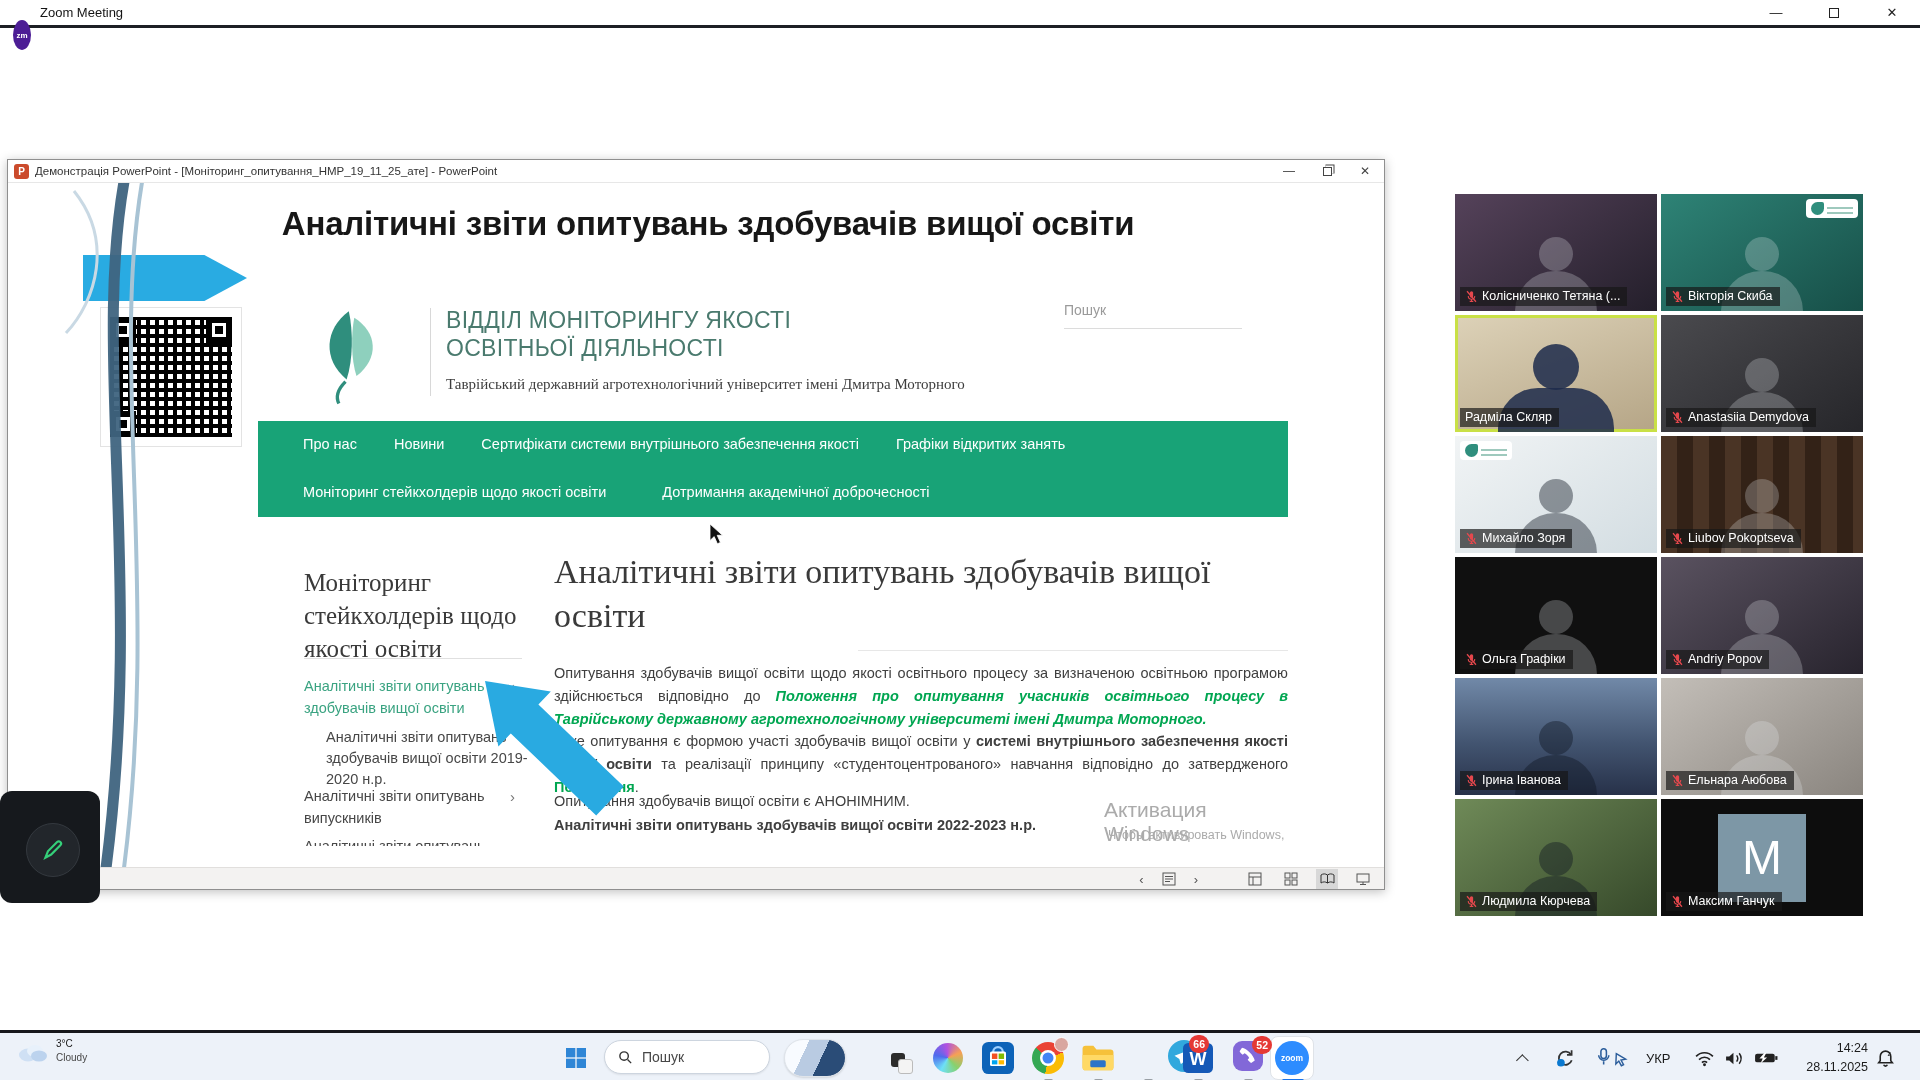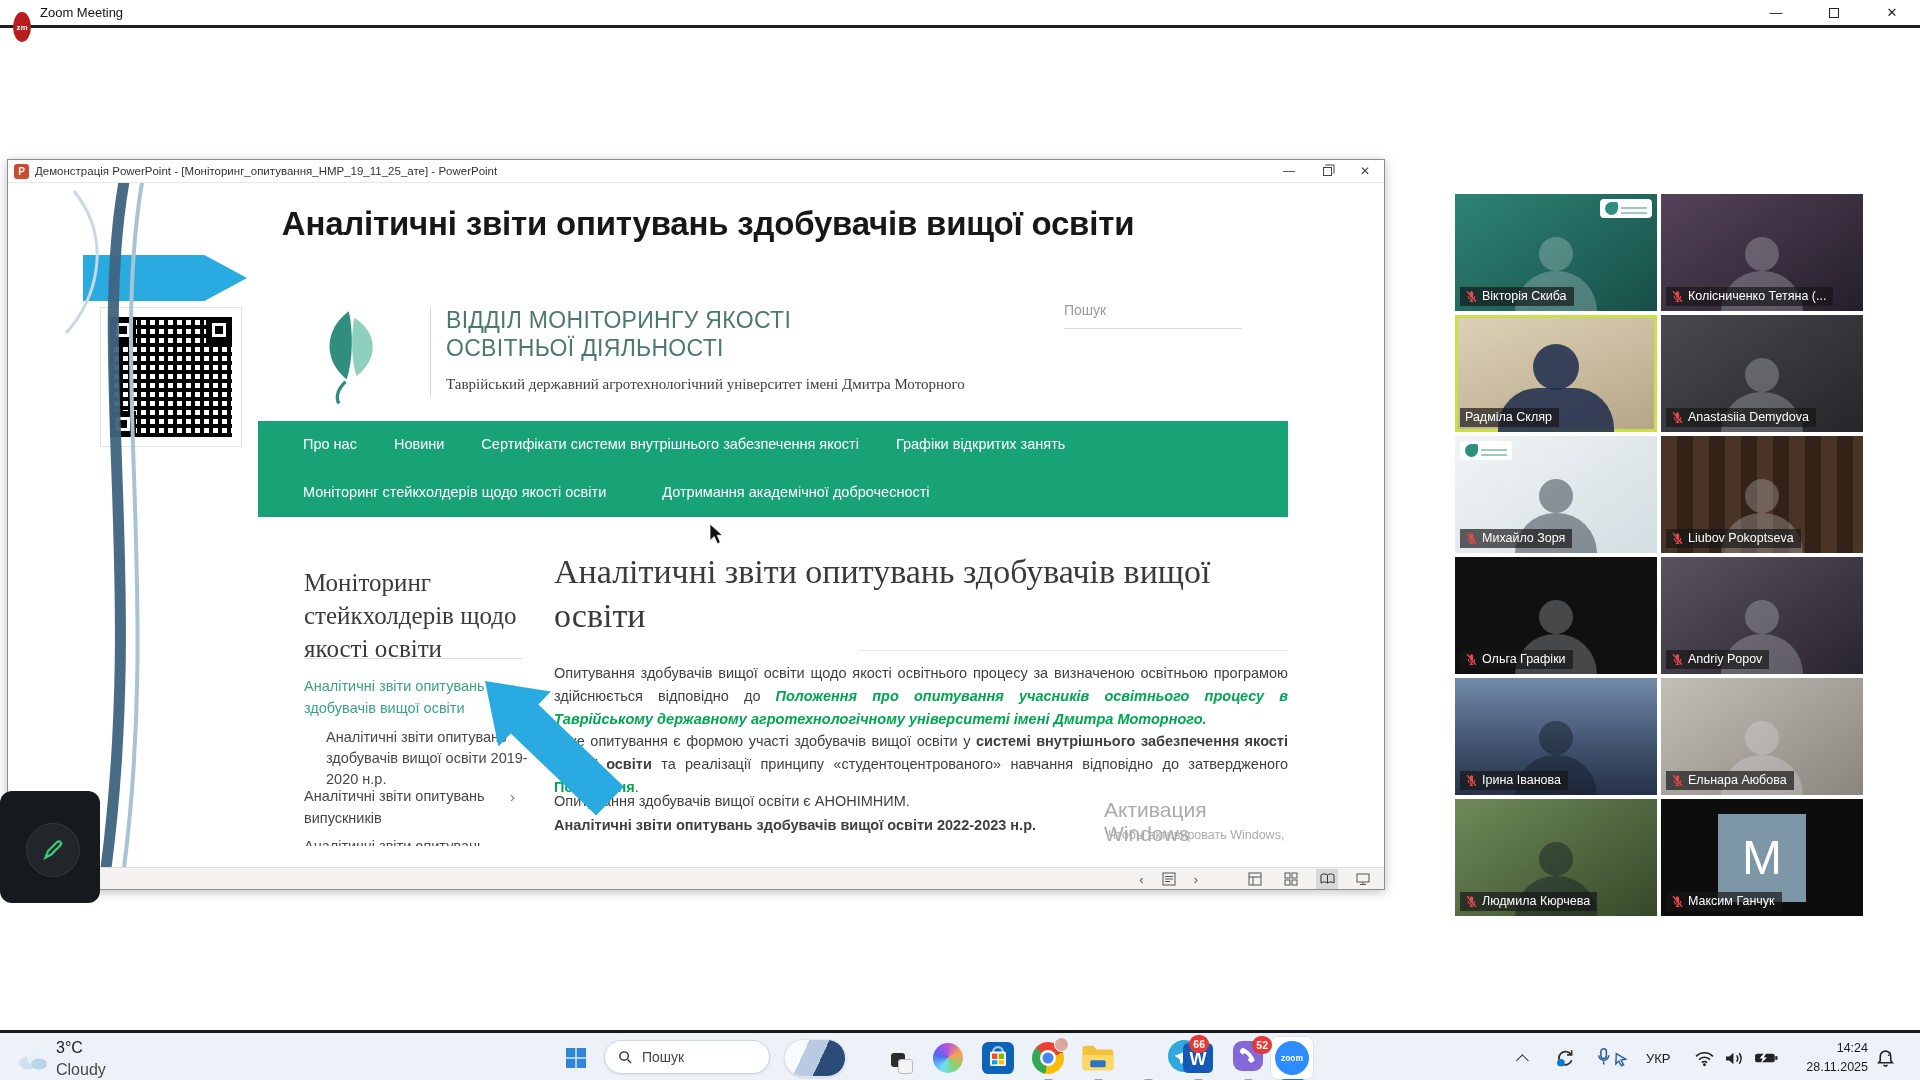--- a/index.html
+++ b/index.html
@@ -1,20 +1,20 @@
 <!DOCTYPE html>
 <html><head>
 <meta charset="utf-8">
 <style>
 *{margin:0;padding:0;box-sizing:border-box}
 html,body{width:1920px;height:1080px;overflow:hidden;background:#fff;font-family:"Liberation Sans",sans-serif}
 
 
 #ztb{position:absolute;left:0;top:0;width:1920px;height:28px;background:#fff;border-bottom:3px solid #1d1f24;z-index:95}
-.zmicon{position:absolute;left:13px;top:12px;width:18px;height:30px;border-radius:50%;background:#b91c1c;color:#fff;font-size:8px;font-weight:bold;display:flex;align-items:center;justify-content:center}
+.zmicon{position:absolute;left:13px;top:20px;width:18px;height:30px;border-radius:50%;background:#4c1d95;color:#fff;font-size:8px;font-weight:bold;display:flex;align-items:center;justify-content:center}
 .ztitle{position:absolute;left:40px;top:5px;font-size:13px;color:#141414}
 .wbtn{position:absolute;top:0;width:56px;height:25px;display:flex;align-items:center;justify-content:center;color:#222;font-size:13px}
 .wbtn .sq{width:10px;height:10px;border:1.2px solid #222}
 
 
 #meet{position:absolute;left:0;top:31px;width:1920px;height:999px;background:#fff}
 
 
 #ppt{position:absolute;left:7px;top:128px;width:1378px;height:731px;background:#fff;border:1px solid #8f8f8f;box-shadow:0 2px 10px rgba(0,0,0,.25)}
 #ppt-tb{position:relative;height:23px;background:#fff;border-bottom:1px solid #e7e7e7}
@@ -106,21 +106,21 @@
 .has-avatar .avatarM{display:flex}
 .chip{display:none;position:absolute;background:#fff;border-radius:4px;align-items:center;gap:3px;padding:3px 5px;z-index:4}
 .t2 .chip{display:flex;right:5px;top:5px}
 .t5 .chip{display:flex;left:5px;top:5px}
 .chip-leaf{width:13px;height:13px;border-radius:50% 2px 50% 50%;background:#2f8e7d}
 .chip-lines{width:26px;height:10px;background:repeating-linear-gradient(0deg,#9ec9bd 0 2px,#fff 2px 5px)}
 
 
 #tb{position:absolute;left:0;top:1030px;width:1920px;height:50px;background:#edf2f9;border-top:3px solid #17181c;z-index:95}
 .weather{position:absolute;left:14px;top:4px;display:flex;align-items:center;gap:6px}
-.wtxt{font-size:16px;color:#1c1c1c;line-height:1.35}
+.wtxt{font-size:10px;color:#1c1c1c;line-height:1.35}
 .wtxt .cond{color:#474747}
 .tbtn{position:absolute;top:5px;width:40px;height:40px;border-radius:6px;display:flex;align-items:center;justify-content:center}
 .search-pill{position:absolute;left:604px;top:7px;width:166px;height:34px;background:#fff;border:1px solid #cdd5df;border-radius:17px;display:flex;align-items:center;gap:9px;padding-left:13px;box-shadow:0 1px 2px rgba(0,0,0,.08)}
 .search-pill span{font-size:14px;color:#474747}
 .widgets{position:absolute;left:784px;top:6px;width:62px;height:38px;border-radius:19px;border:1px solid #dfe4ea;background:linear-gradient(115deg,#f8fbff 0 32%,#b9cbe2 32% 58%,#2a4c77 58%),#fff;box-shadow:0 1px 2px rgba(0,0,0,.12)}
 .tv1{position:absolute;left:8px;top:10px;width:14px;height:14px;background:#2c2c2c;border-radius:3px}
 .tv2{position:absolute;left:15px;top:16px;width:15px;height:15px;background:#f4f4f4;border:1px solid #bbb;border-radius:3px}
 .copilot{width:30px;height:30px;border-radius:50%;background:conic-gradient(from 210deg,#6ee0f7,#4f6bed,#b052e0,#f7a055,#86d26f,#6ee0f7)}
 .chrome{position:relative;width:32px;height:32px;border-radius:50%;background:conic-gradient(from -50deg,#ea4335 0 120deg,#fbbc05 120deg 240deg,#34a853 240deg 360deg)}
 .chrome::before{content:"";position:absolute;left:50%;top:50%;transform:translate(-50%,-50%);width:16px;height:16px;border-radius:50%;background:#fff}
@@ -277,46 +277,46 @@
 
   <div id="annot">
     <div id="pen">
       <svg width="26" height="26" viewBox="0 0 24 24">
           <path d="M5 19l2.3-5.8L15.8 4.7a2.1 2.1 0 0 1 3 3L10.3 16.2 5 19z" fill="none" stroke="#35d07a" stroke-width="2"></path>
         </svg>
     </div>
   </div>
 
   <div id="grid">
+      <div class="tile t1">
+    <div class="person pl"></div>
+
+    <div class="plabel">
+      <svg class="mic" viewBox="0 0 16 16">
+            <path d="M8 1.5a2 2 0 0 1 2 2v4a2 2 0 0 1-4 0v-4a2 2 0 0 1 2-2z" fill="#e5484d"></path>
+            <path d="M4 7.5a4 4 0 0 0 8 0M8 11.5v2.3M5.8 14h4.4" stroke="#e5484d" stroke-width="1.3" fill="none"></path>
+            <line x1="2.5" y1="1.5" x2="13.5" y2="14.5" stroke="#e5484d" stroke-width="1.6"></line>
+          </svg>
+      <span class="pname">Колісниченко Тетяна (...</span>
+    </div>
+  </div>
       <div class="tile t2">
     <div class="person pl"></div>
     <div class="chip">
           <span class="chip-leaf"></span>
           <span class="chip-lines"></span>
         </div>
 
     <div class="plabel">
       <svg class="mic" viewBox="0 0 16 16">
             <path d="M8 1.5a2 2 0 0 1 2 2v4a2 2 0 0 1-4 0v-4a2 2 0 0 1 2-2z" fill="#e5484d"></path>
             <path d="M4 7.5a4 4 0 0 0 8 0M8 11.5v2.3M5.8 14h4.4" stroke="#e5484d" stroke-width="1.3" fill="none"></path>
             <line x1="2.5" y1="1.5" x2="13.5" y2="14.5" stroke="#e5484d" stroke-width="1.6"></line>
           </svg>
       <span class="pname">Вікторія Скиба</span>
-    </div>
-  </div>
-      <div class="tile t1">
-    <div class="person pl"></div>
-
-    <div class="plabel">
-      <svg class="mic" viewBox="0 0 16 16">
-            <path d="M8 1.5a2 2 0 0 1 2 2v4a2 2 0 0 1-4 0v-4a2 2 0 0 1 2-2z" fill="#e5484d"></path>
-            <path d="M4 7.5a4 4 0 0 0 8 0M8 11.5v2.3M5.8 14h4.4" stroke="#e5484d" stroke-width="1.3" fill="none"></path>
-            <line x1="2.5" y1="1.5" x2="13.5" y2="14.5" stroke="#e5484d" stroke-width="1.6"></line>
-          </svg>
-      <span class="pname">Колісниченко Тетяна (...</span>
     </div>
   </div>
       <div class="tile t3 speaking">
     <div class="person pd"></div>
 
     <div class="plabel">
 
       <span class="pname">Радміла Скляр</span>
     </div>
   </div>

